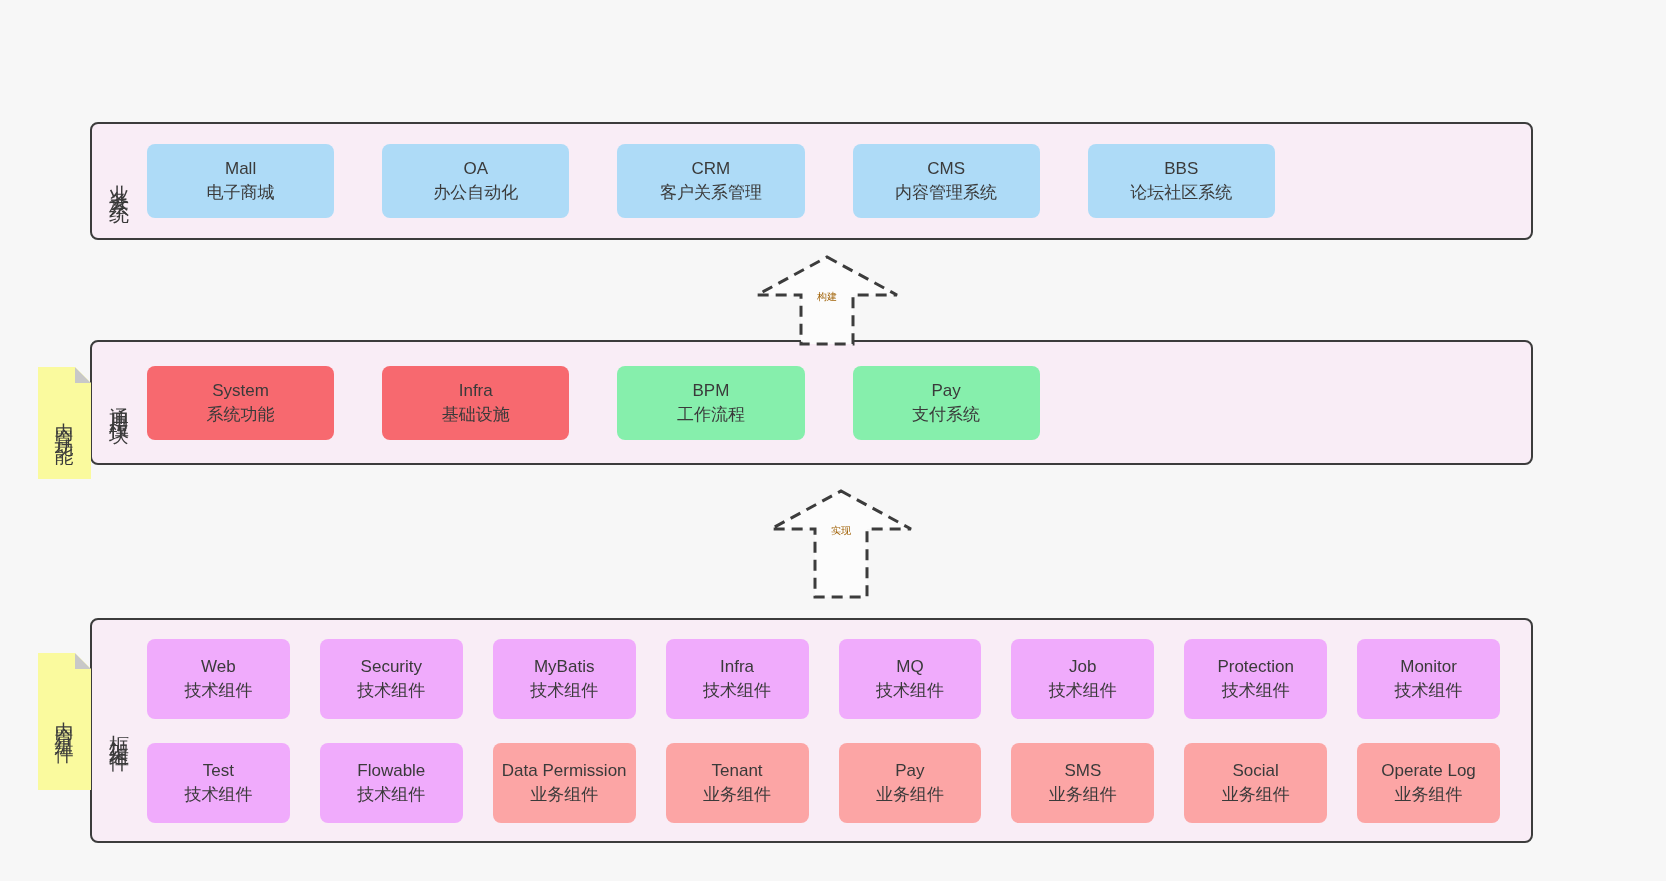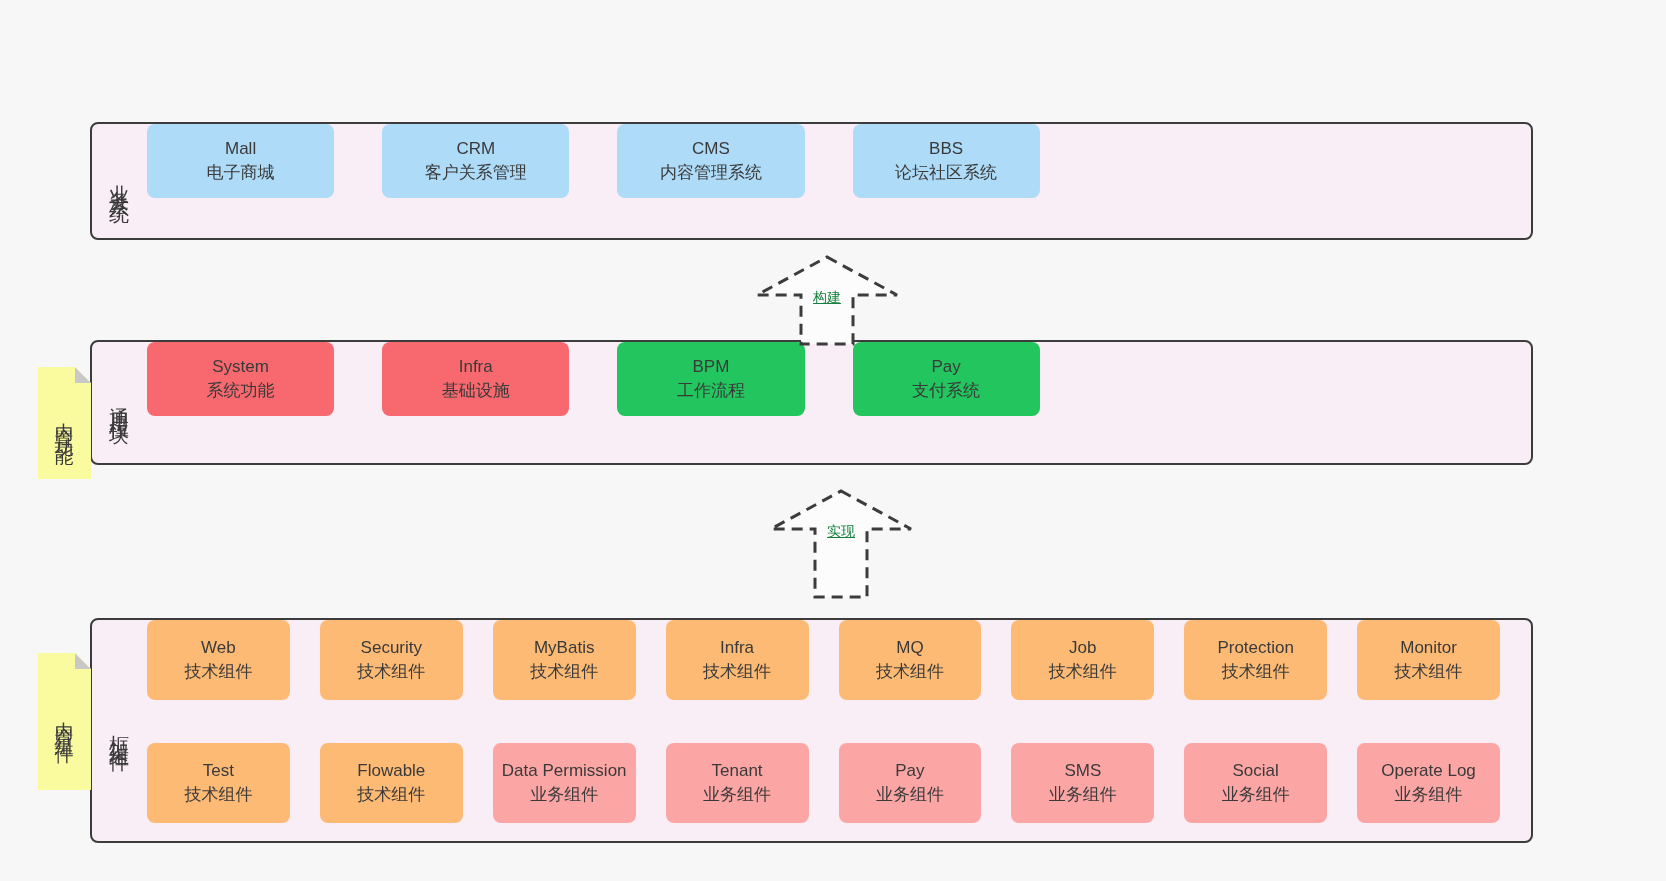--- a/index.html
+++ b/index.html
@@ -6,21 +6,21 @@
   body {
     width:1666px; height:881px; position:relative;
     background:#f7f7f7; overflow:hidden;
     font-family:"Liberation Sans", sans-serif; color:#3a3a3a;
   }
 
   
   .section {
     position:absolute; left:90px; width:1443px; box-sizing:border-box;
     background:#f9edf6; border:2px solid #3c3c3c; border-radius:8px;
-    display:flex; 
+    display:flex; align-items:center;
   }
   #section-business  { top:122px; height:118px; }
   #section-modules   { top:340px; height:125px; }
   #section-framework { top:618px; height:225px; }
 
   .label-wrap {
     flex:0 0 55px; align-self:stretch;
     display:flex; align-items:center; justify-content:center;
   }
   .v-label {
@@ -39,22 +39,22 @@
 
   .box {
     border-radius:8px; display:flex; flex-direction:column;
     align-items:center; justify-content:center; text-align:center;
     font-size:17px; line-height:24px; padding:2px; box-sizing:border-box;
   }
   .boxes-6 .box { height:74px; }
   .boxes-8 .box { height:80px; }
   .box-blue        { background:#aedbf7; }
   .box-red         { background:#f7696f; }
-  .box-pink        { background:#22c55e; }
-  .box-green       { background:#fdba74; }
+  .box-pink        { background:#86efac; }
+  .box-green       { background:#f0abfc; }
   .box-green-light { background:#fca5a5; }
 
   
   .note {
     position:absolute; left:38px; width:53px; background:#fafa9e; z-index:3;
     clip-path:polygon(0 0, calc(100% - 16px) 0, 100% 16px, 100% 100%, 0 100%);
     display:flex; align-items:center; justify-content:center;
   }
   #note-features   { top:367px; height:112px; }
   #note-components { top:653px; height:137px; }
@@ -64,35 +64,39 @@
   }
   .note .v-label { font-size:19px; letter-spacing:8px; }
 
   
   .arrow { position:absolute; z-index:2; }
   #arrow-build     { left:754px; top:254px; width:146px; height:93px; }
   #arrow-implement { left:768px; top:488px; width:146px; height:112px; }
   .arrow svg { width:100%; height:100%; display:block; }
   .arrow-label {
     position:absolute; left:50%; transform:translateX(-50%); top:33px;
-    background:#fcfcfc; padding:0 3px; font-size:14px; line-height:20px;
-    white-space:nowrap; color:#15803d;text-decoration:underline;
+    background:#fcfcfc; padding:0 3px; font-size:10px; line-height:20px;
+    white-space:nowrap; color:#a16207;
   }
 </style>
 </head>
 <body>
 
 <div class="section" id="section-business">
   <div class="label-wrap">
     <div class="v-label">业务系统</div>
   </div>
   <div class="boxes-6">
     <div class="box box-blue">
       <span>Mall</span>
       <span>电子商城</span>
+    </div>
+    <div class="box box-blue">
+      <span>OA</span>
+      <span>办公自动化</span>
     </div>
     <div class="box box-blue">
       <span>CRM</span>
       <span>客户关系管理</span>
     </div>
     <div class="box box-blue">
       <span>CMS</span>
       <span>内容管理系统</span>
     </div>
     <div class="box box-blue">

